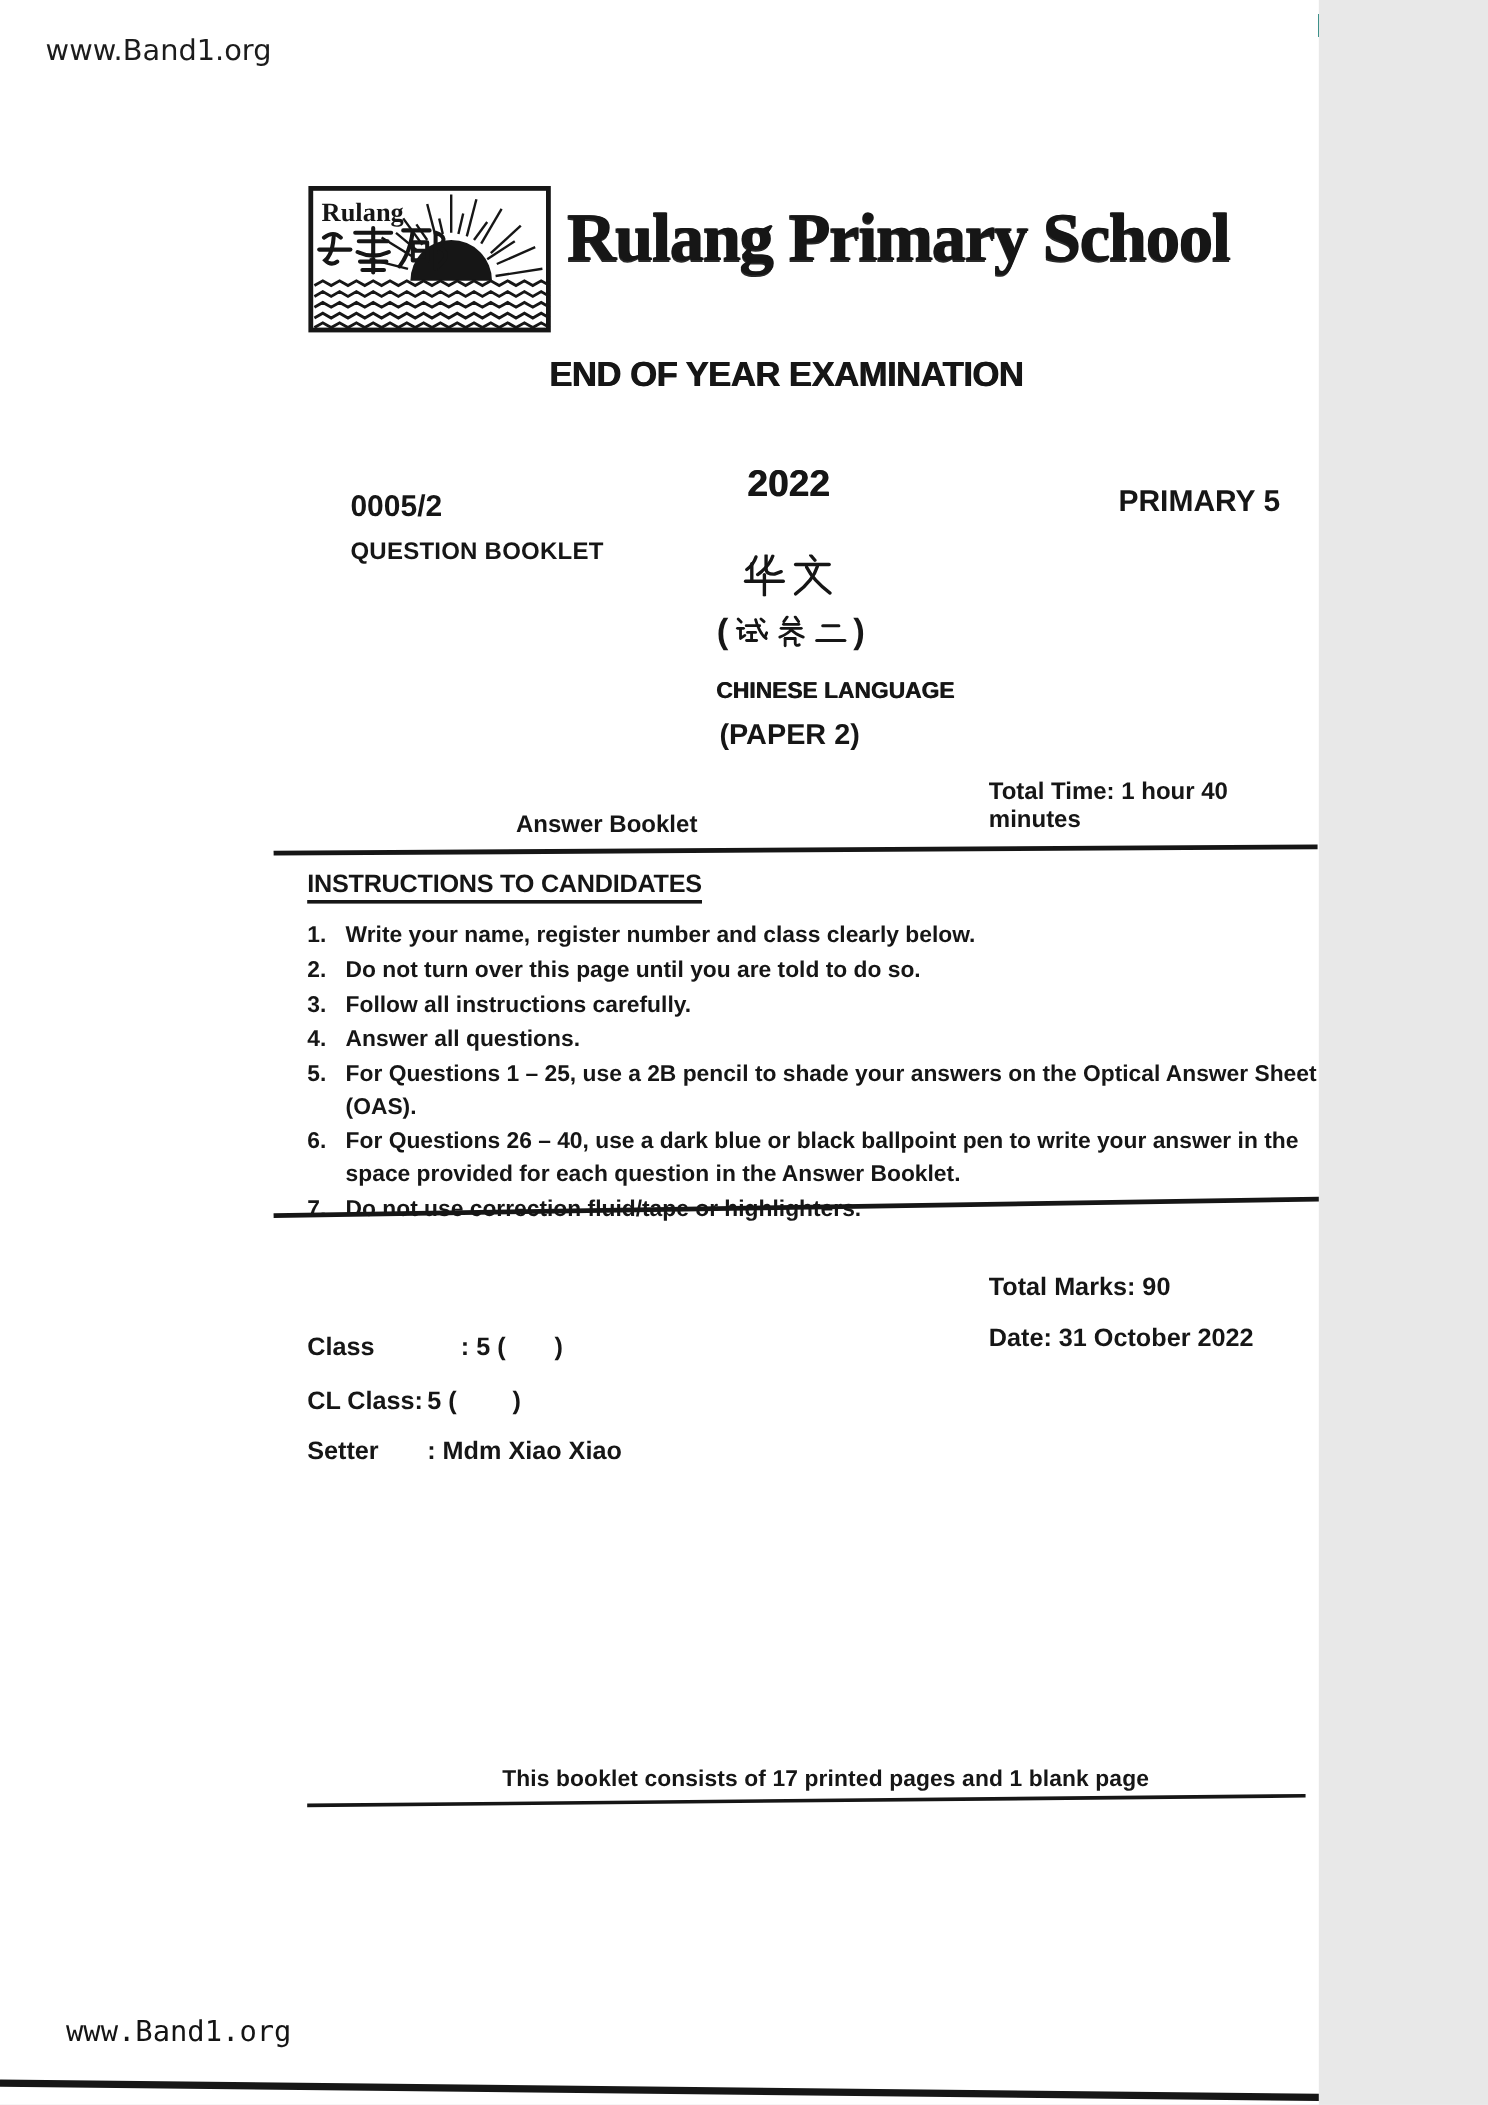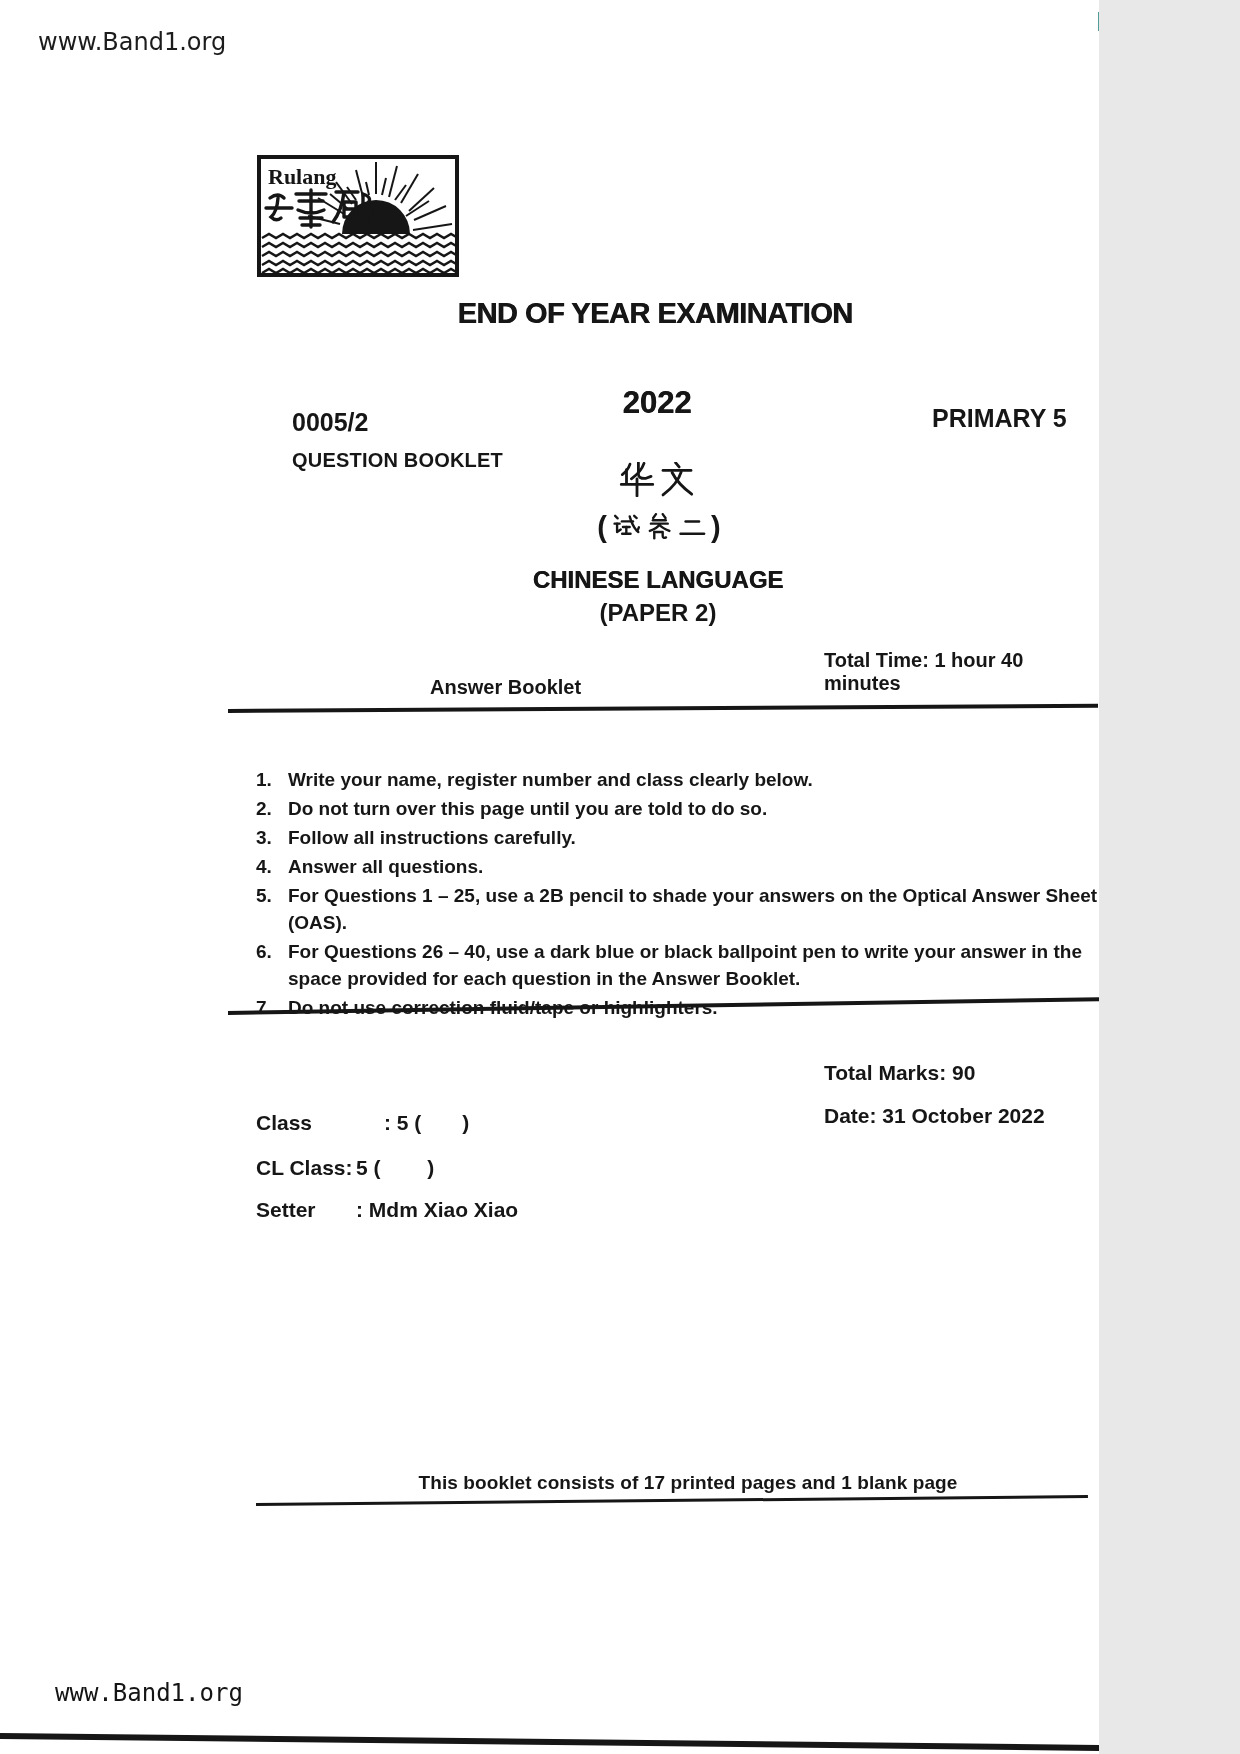--- a/index.html
+++ b/index.html
@@ -22,21 +22,21 @@
   .h-exam{left:655px;top:297px;font-size:29px;font-weight:700;letter-spacing:-0.5px;
           text-shadow:0.6px 0 0 #161616;}
   .h-year{left:657px;top:385px;font-size:31px;font-weight:700;text-shadow:0.6px 0 0 #161616;}
   .h-code{left:292px;top:408px;font-size:25px;font-weight:700;}
   .h-booklet{left:292px;top:449px;font-size:20px;font-weight:700;letter-spacing:0.2px;}
   .h-level{left:932px;top:404px;font-size:25px;font-weight:700;}
   .hanzi-row{display:flex;align-items:center;gap:5px;}
   .subj-cn{left:657px;top:462px;transform:translateX(-50%);}
   .paper-cn{left:659px;top:510px;transform:translateX(-50%);}
   .paren{font-size:29px;font-weight:700;line-height:34px;}
-  .h-subject{left:658px;top:566px;font-size:24px;font-weight:700;text-shadow:0.5px 0 0 #161616;}
+  .h-subject{left:696px;top:566px;font-size:19px;font-weight:700;text-shadow:0.5px 0 0 #161616;}
   .h-paper{left:658px;top:599px;font-size:24px;font-weight:700;}
 
   .addmat1{left:228px;top:651px;font-size:20px;font-weight:700;}
   .addmat2{left:430px;top:676px;font-size:20px;font-weight:700;}
   .totaltime{left:824px;top:649px;font-size:20px;font-weight:700;}
 
   
   .rule{position:absolute;background:#161616;transform-origin:left center;}
   .rule1{left:228px;top:709px;width:870px;height:4px;transform:rotate(-0.35deg);}
   .rule2{left:228px;top:1011px;width:872px;height:4px;transform:rotate(-0.9deg);}
@@ -112,20 +112,21 @@
     <g stroke="#161616" stroke-width="3.4" fill="none" stroke-linecap="round">
       <path d="M14,44 q8,-6 14,0 M22,44 q-1,14 -7,19 q5,5 10,1"></path>
       <path d="M10,54 l26,0"></path>
       <path d="M40,40 l30,0 M43,47 l24,0 M55,36 l0,16 M42,56 q13,6 26,0 M44,64 l22,0 M46,71 l18,0 M55,52 l0,21"></path>
       <path d="M80,38 l22,0 M88,38 q-2,18 -11,30"></path>
       <path d="M88,48 l12,0 M88,55 l12,0 M88,48 l0,15 M100,48 l0,15 M88,63 l12,0"></path>
       <path d="M107,40 l0,30 M107,40 q12,4 2,12 q13,5 0,16"></path>
     </g>
   </svg>
 
+  <div class="abs school-name">Rulang Primary School</div>
 
   <div class="abs ctr h-exam">END OF YEAR EXAMINATION</div>
   <div class="abs ctr h-year">2022</div>
 
   <div class="abs h-code">0005/2</div>
   <div class="abs h-booklet">QUESTION BOOKLET</div>
   <div class="abs h-level">PRIMARY 5</div>
 
   <div class="abs subj-cn hanzi-row" aria-label="华文">
     <svg class="hz" width="35" height="35" viewBox="0 0 100 100">
@@ -186,20 +187,21 @@
   </div>
 
   <div class="abs ctr h-subject">CHINESE LANGUAGE</div>
   <div class="abs ctr h-paper">(PAPER 2)</div>
 
   <div class="abs addmat2">Answer Booklet</div>
   <div class="abs totaltime">Total Time: 1 hour 40 minutes</div>
 
   <div class="rule rule1"></div>
 
+  <div class="abs instr-head">INSTRUCTIONS TO CANDIDATES</div>
   <div class="abs instr-list">
     <div class="instr-item">
       <span class="instr-num">1.</span>
       <span class="instr-text">Write your name, register number and class clearly below.</span>
     </div>
     <div class="instr-item">
       <span class="instr-num">2.</span>
       <span class="instr-text">Do not turn over this page until you are told to do so.</span>
     </div>
     <div class="instr-item">

